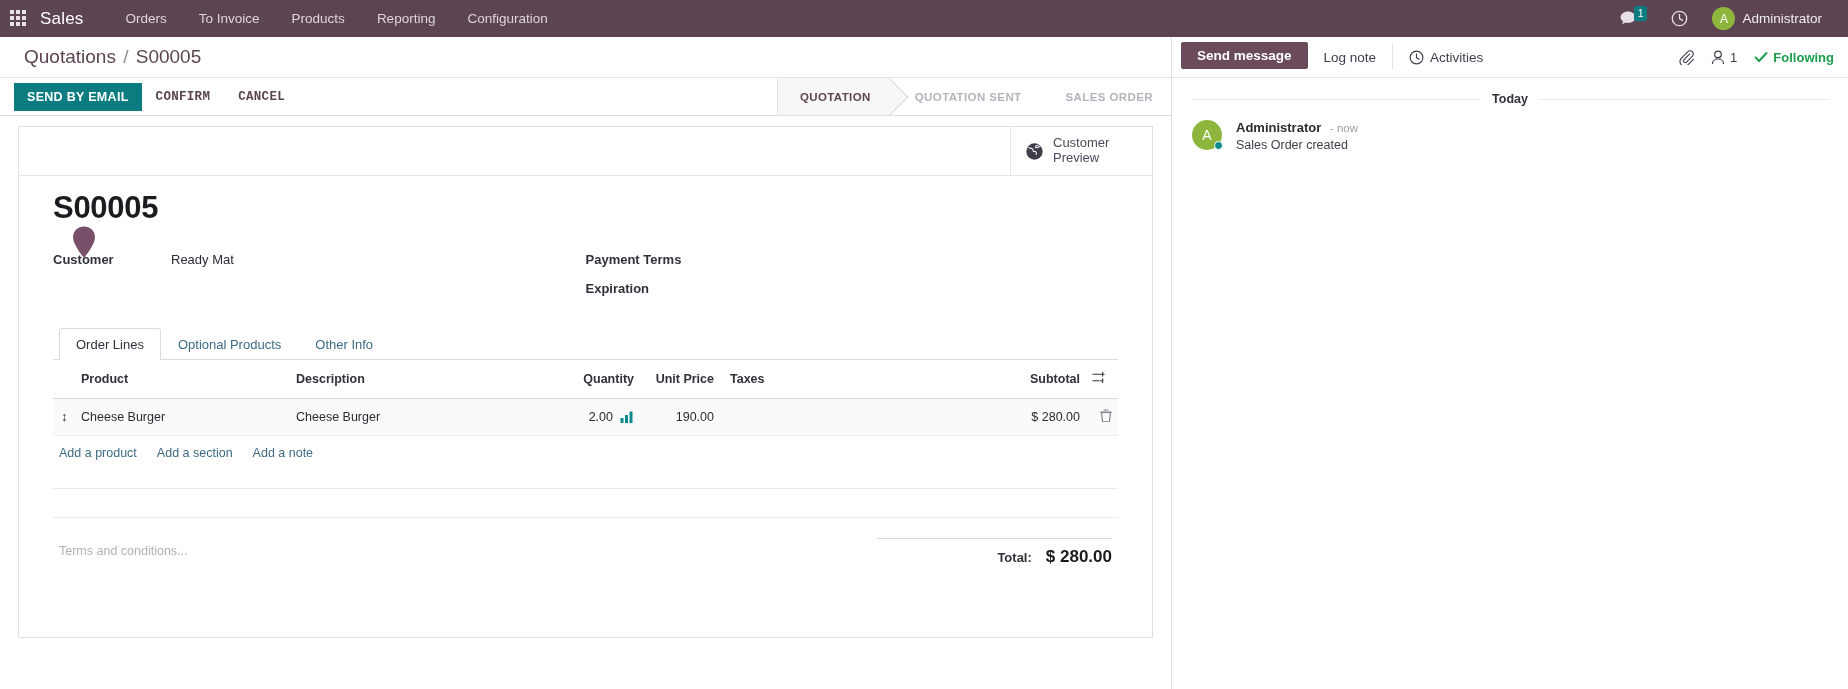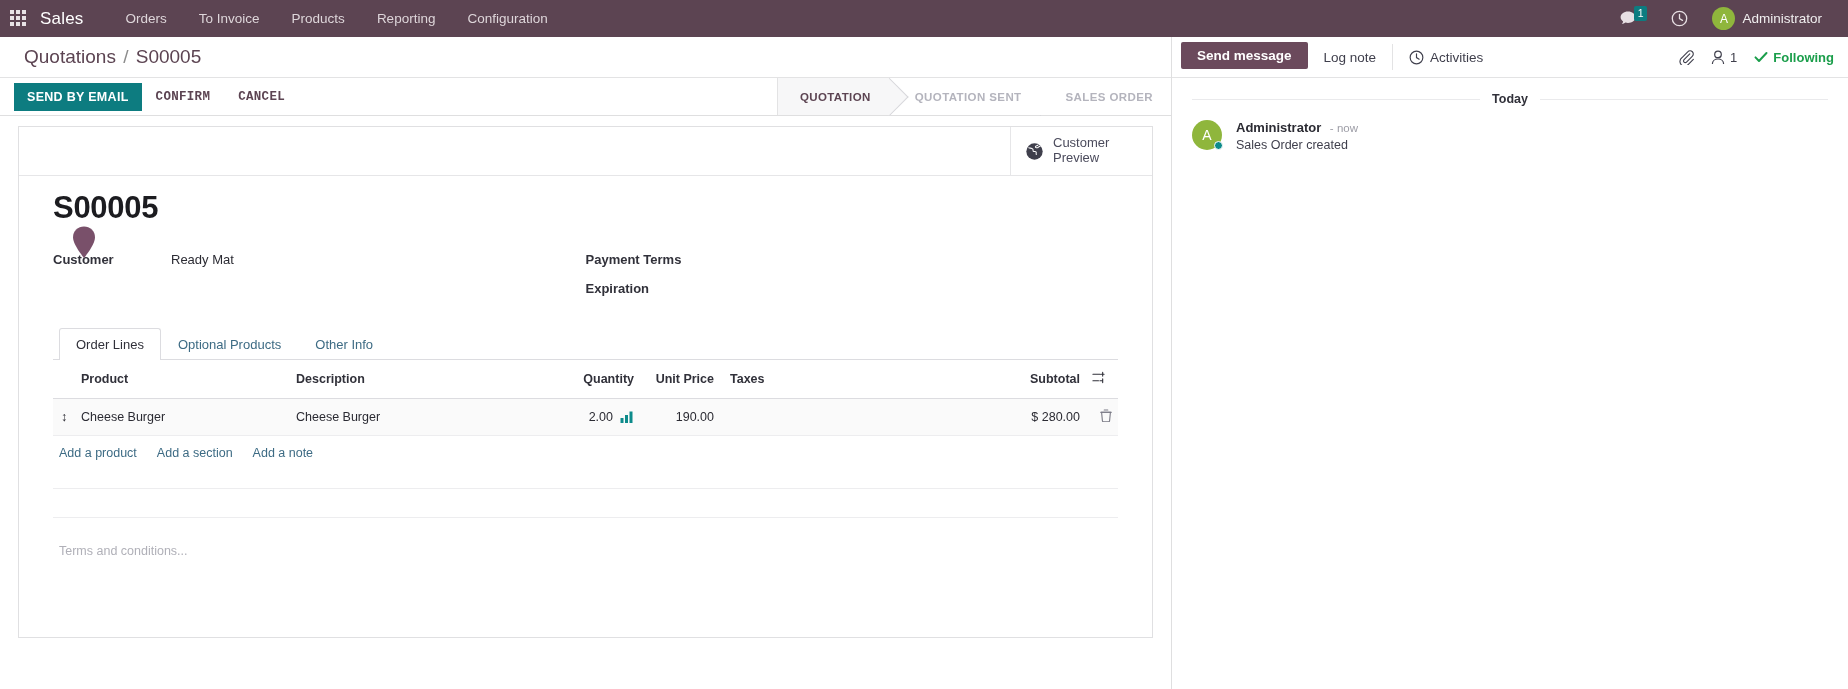--- a/index.html
+++ b/index.html
@@ -510,20 +510,26 @@
               <a>Add a note</a>
             </div>
 
             <div class="filler-rows">
               <div class="filler-line"></div>
               <div class="filler-line"></div>
             </div>
 
             <div class="bottom-area">
               <div class="terms">Terms and conditions...</div>
+              <div class="totals">
+                <div class="total-row">
+                  <span class="total-label">Total:</span>
+                  <span class="total-value">$ 280.00</span>
+                </div>
+              </div>
             </div>
           </div>
         </div>
       </div>
     </div>
   </div>
 
   <div class="right-pane">
     <div class="chatter-topbar">
       <button class="chatter-btn primary">Send message</button>

